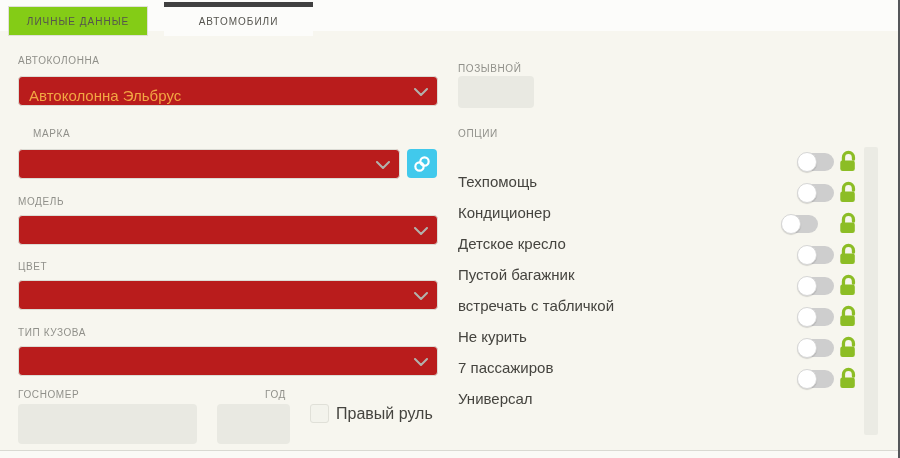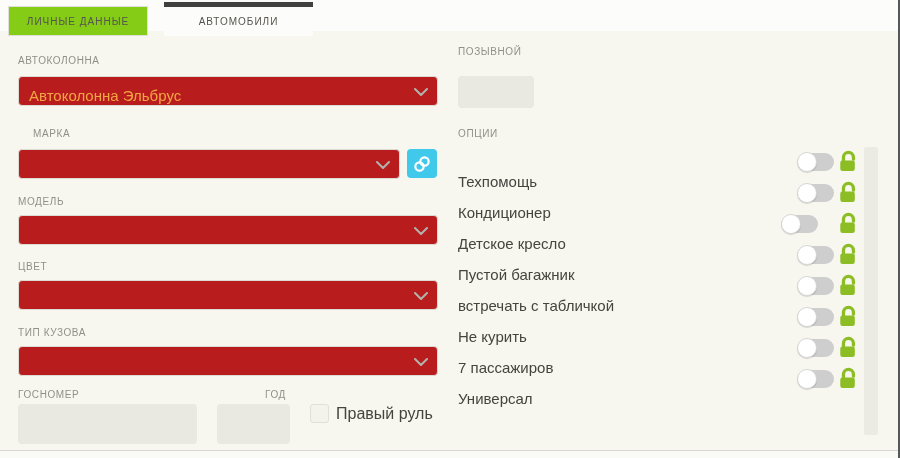--- a/index.html
+++ b/index.html
@@ -148,21 +148,21 @@
 
   <div class="flabel" style="left:18px; top:389px;">ГОСНОМЕР</div>
   <input class="gray-input" style="left: 18px; top: 404px; width: 179px; height: 40px;" value="">
 
   <div class="flabel" style="left:217px; top:389px;padding-left:48px;">ГОД</div>
   <input class="gray-input" style="left: 217px; top: 404px; width: 73px; height: 40px;" value="">
 
   <div class="checkbox"></div>
   <div class="checkbox-label">Правый руль</div>
 
-  <div class="flabel" style="left:458px; top:46px;">ПОЗЫВНОЙ</div>
+  <div class="flabel" style="left:458px; top:63px;">ПОЗЫВНОЙ</div>
   <input class="gray-input" style="left: 458px; top: 76px; width: 76px; height: 32px;" value="">
 
   <div class="flabel" style="left:458px; top:128px;">ОПЦИИ</div>
 
   <div class="opt-row" style="top:146px;">
     <span class="opt-label">Техпомощь</span>
     <div class="toggle">
         <div class="knob"></div>
       </div>
     <svg class="lock" width="20" height="23" viewBox="0 0 22 24">

